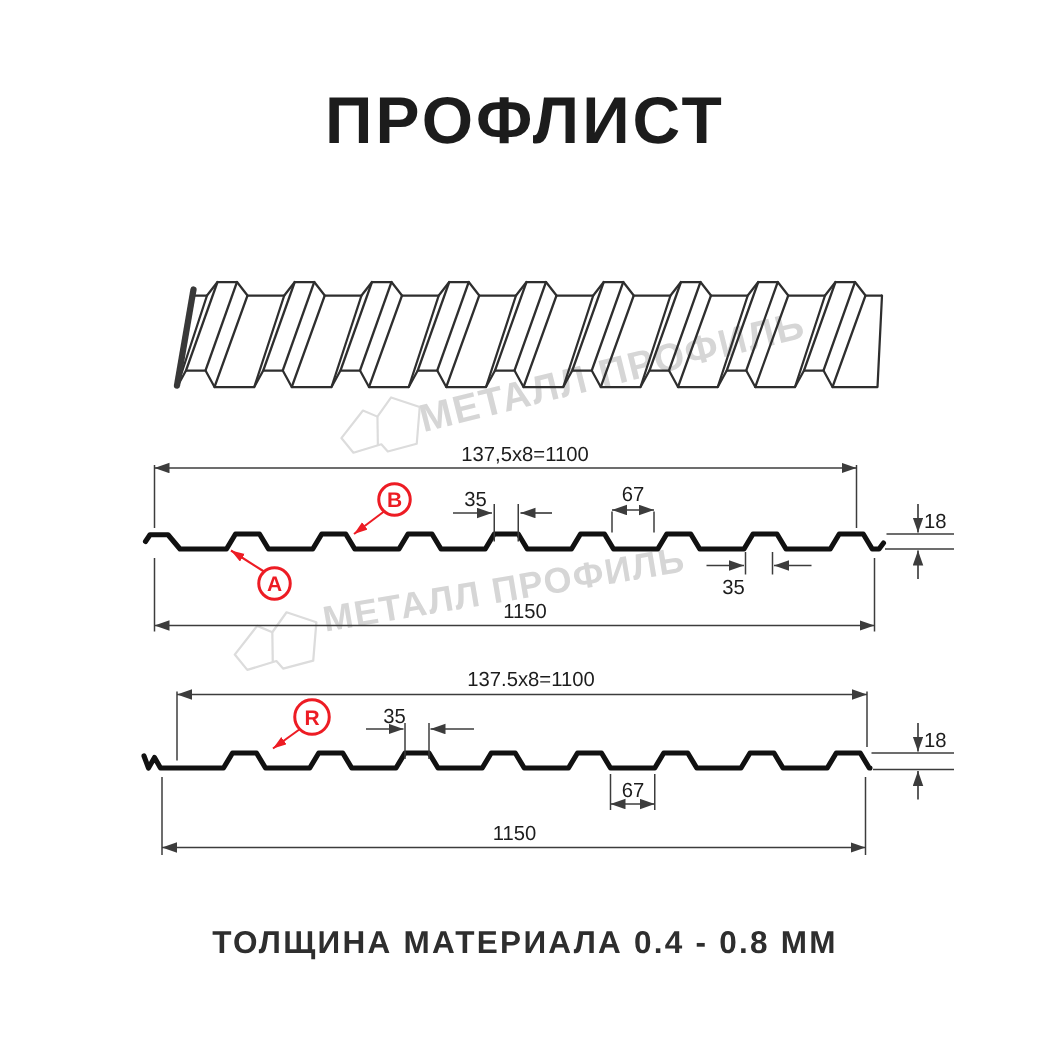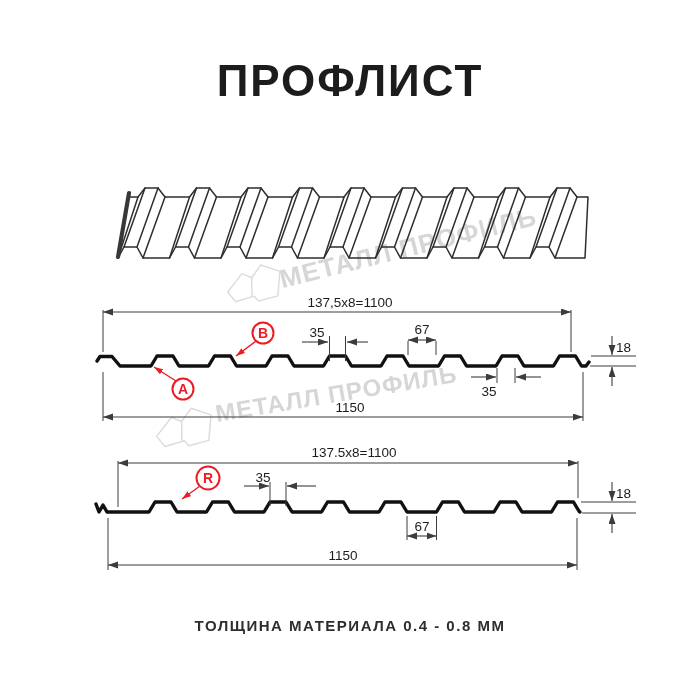--- a/index.html
+++ b/index.html
@@ -3,21 +3,21 @@
 <meta charset="utf-8">
 <style>
   html,body{margin:0;padding:0;background:#ffffff;}
   .page{position:relative;width:700px;height:700px;background:#ffffff;overflow:hidden;
         font-family:"Liberation Sans","DejaVu Sans",sans-serif;}
   .title{position:absolute;top:56px;left:0;width:700px;text-align:center;
          font-size:44px;font-weight:bold;letter-spacing:2px;color:#1c1c1c;}
   .subtitle{position:absolute;top:110px;left:0;width:700px;text-align:center;
          font-size:18px;font-weight:bold;letter-spacing:2px;color:#222;}
   .footer{position:absolute;top:617px;left:0;width:700px;text-align:center;
-         font-size:15px;font-weight:bold;letter-spacing:1.5px;color:#2e2e2e;}
+         font-size:21px;font-weight:bold;letter-spacing:1.5px;color:#2e2e2e;}
   .wm-text{position:absolute;white-space:nowrap;color:#d6d6d6;font-weight:bold;}
   .wm1-text{left:284px;top:264px;font-size:26px;letter-spacing:1px;
             transform:rotate(-14deg);transform-origin:left bottom;}
   .wm2-text{left:218px;top:400px;font-size:24px;letter-spacing:1px;
             transform:rotate(-9.5deg);transform-origin:left bottom;}
   .wm-logo{position:absolute;}
   .wm1-logo{left:224px;top:261px;transform:rotate(-8deg);}
   .wm2-logo{left:151px;top:405px;transform:rotate(-8deg);}
   #drawing{position:absolute;left:0;top:0;}
   #drawing text{font-family:"Liberation Sans","DejaVu Sans",sans-serif;

